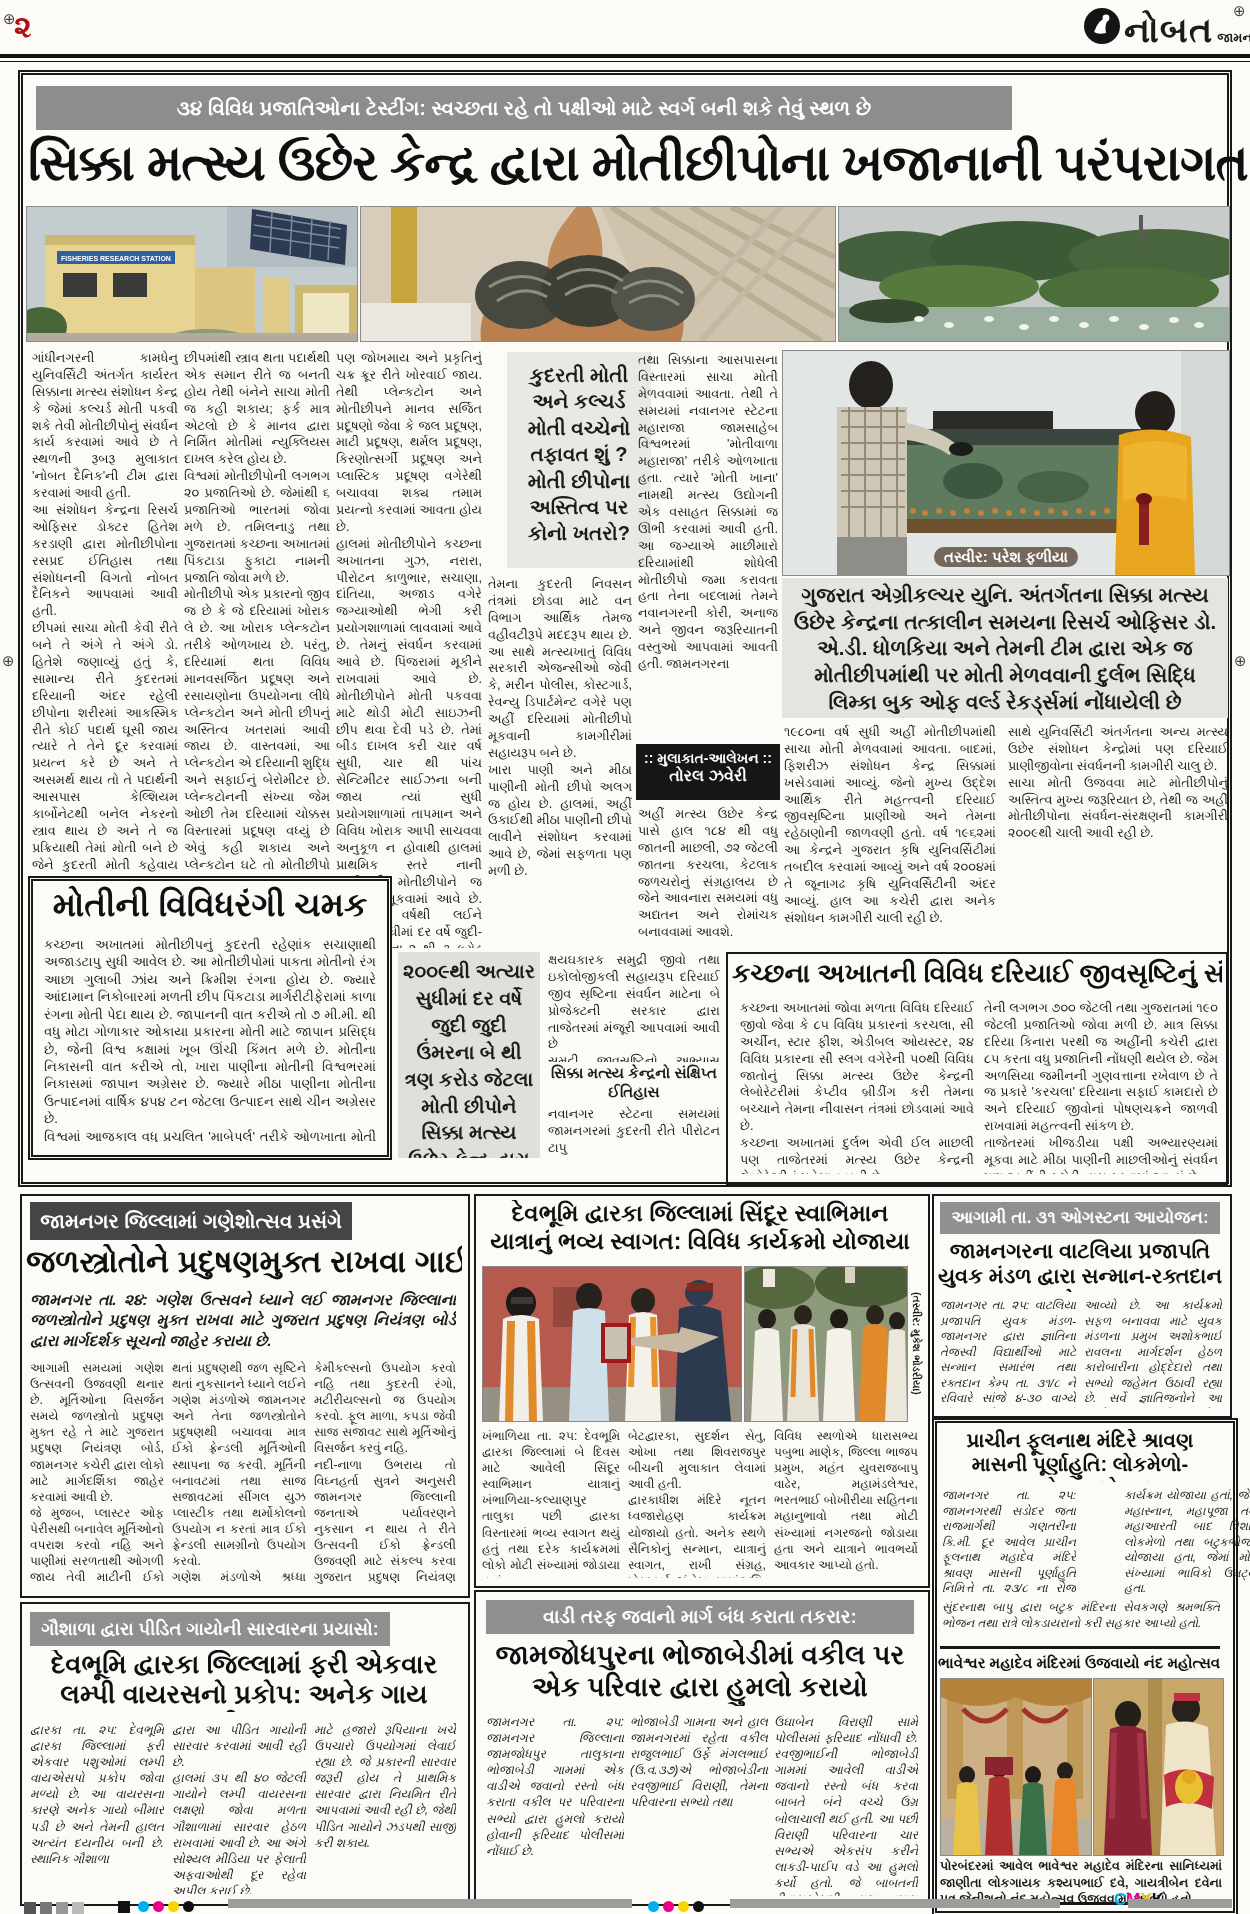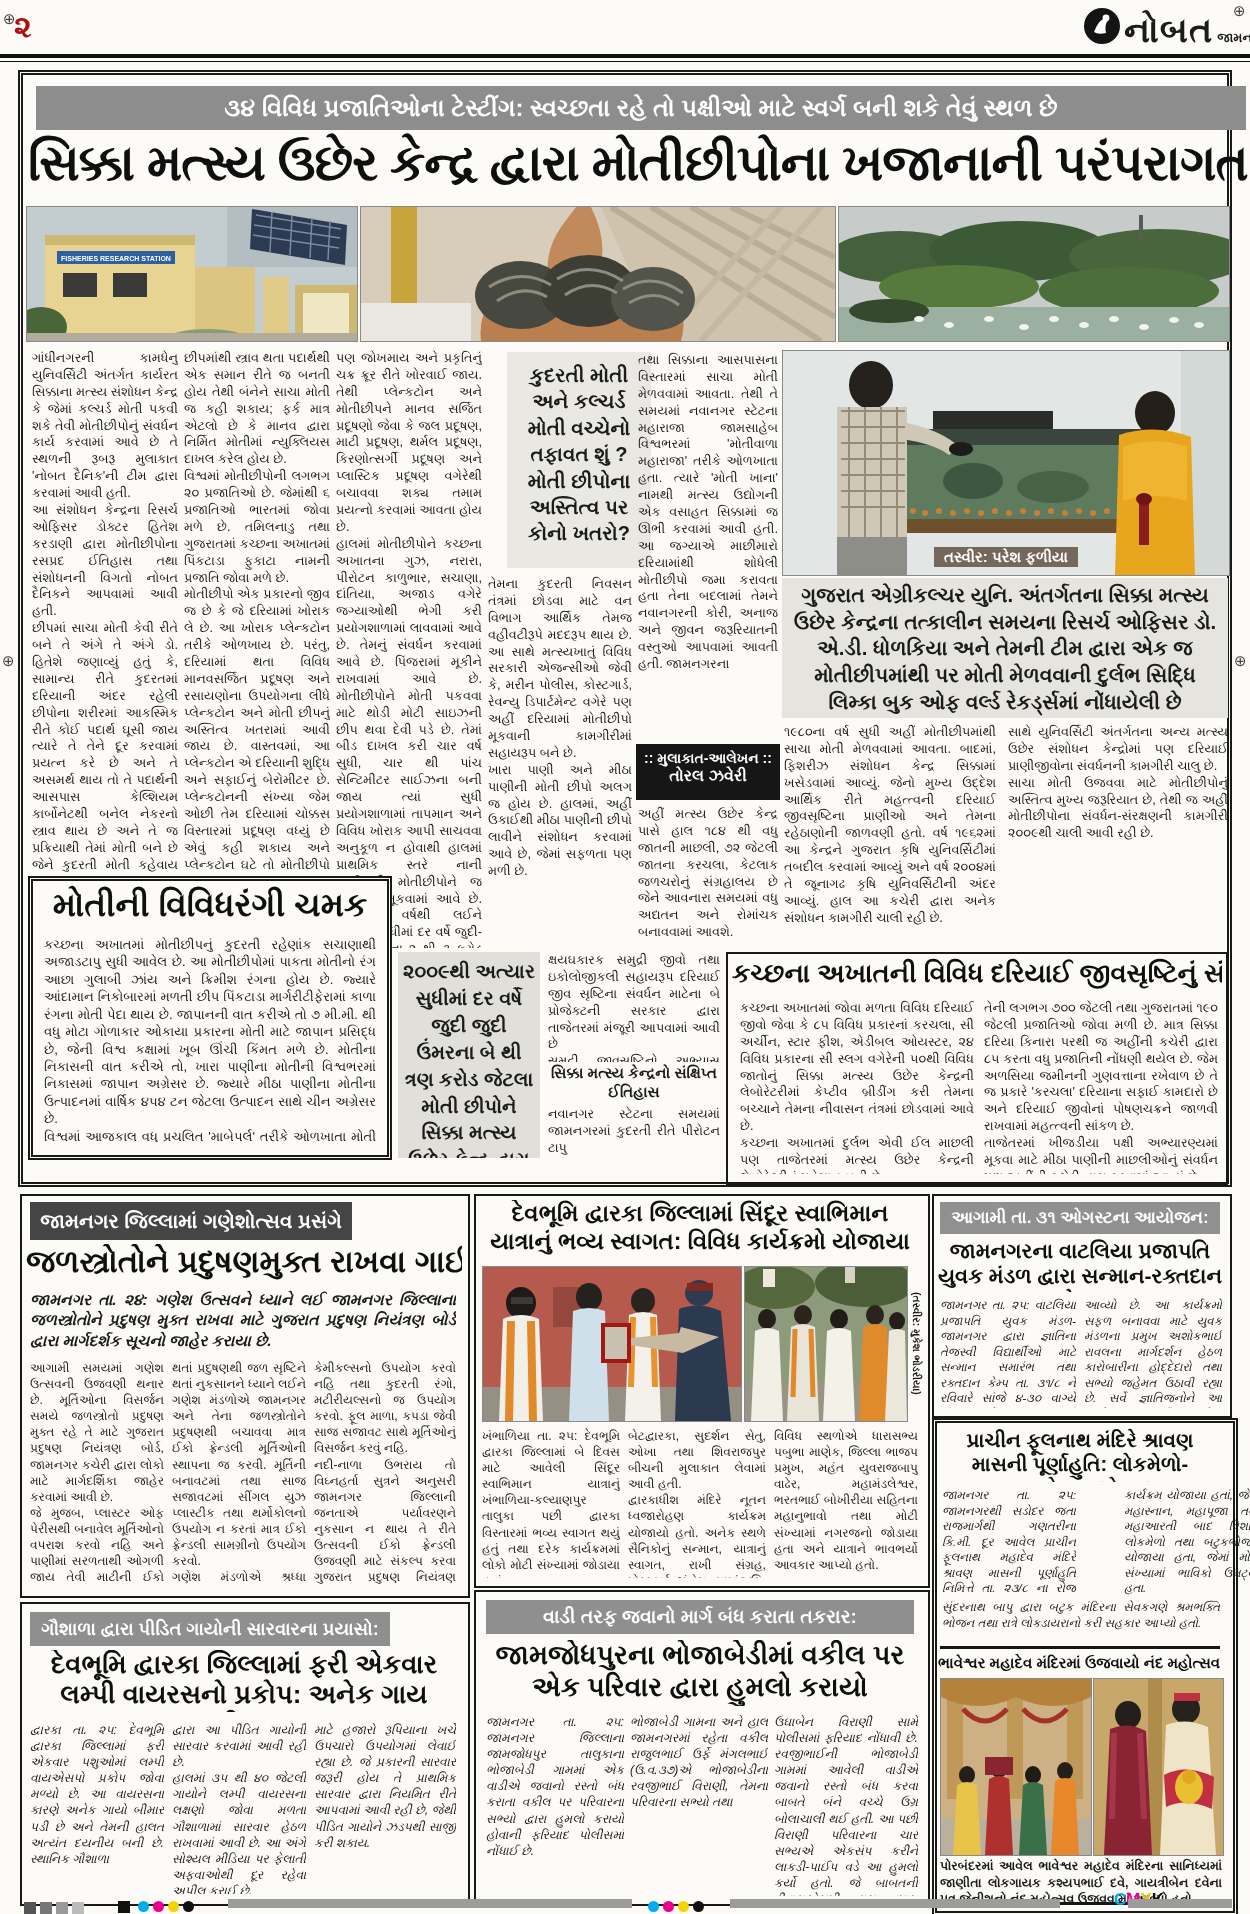--- a/index.html
+++ b/index.html
@@ -41,21 +41,21 @@
     </svg>
     <span style="font-size:35px;font-weight:900;letter-spacing:1px;line-height:0.95;margin-left:2px;">નોબત</span>
     <span style="font-size:13px;font-weight:700;margin-left:4px;">જામનગર</span>
   </div>
 
   <div class="abs" style="left:0;top:54px;width:1250px;height:4px;background:#111;"></div>
   <div class="abs" style="left:0;top:61px;width:1250px;height:1px;background:#111;"></div>
 
   <div class="abs boxd" style="left:18px;top:70px;width:1204px;height:1107px;"></div>
 
-  <div class="abs kick" style="left:36px;top:86px;width:1210px;height:44px;line-height:44px;background:#8d8d8d;font-size:24px;">૩૪ વિવિધ પ્રજાતિઓના ટેસ્ટીંગ: સ્વચ્છતા રહે તો પક્ષીઓ માટે સ્વર્ગ બની શકે તેવું સ્થળ છે</div>
+  <div class="abs kick" style="left:36px;top:86px;width:976px;height:44px;line-height:44px;background:#8d8d8d;font-size:20px;">૩૪ વિવિધ પ્રજાતિઓના ટેસ્ટીંગ: સ્વચ્છતા રહે તો પક્ષીઓ માટે સ્વર્ગ બની શકે તેવું સ્થળ છે</div>
 
   <div class="abs hl" style="left:28px;top:136px;width:1194px;font-size:50px;white-space:nowrap;letter-spacing:-1px;line-height:1.1;">સિક્કા મત્સ્ય ઉછેર કેન્દ્ર દ્વારા મોતીછીપોના ખજાનાની પરંપરાગત જાળવણી</div>
 
   <div class="abs photo" style="left:26px;top:206px;width:330px;height:134px;">
     <svg width="330" height="134" viewBox="0 0 330 134">
       <rect width="330" height="134" fill="#c3cdd0"></rect>
       <rect x="200" y="0" width="130" height="60" fill="#b4bec2"></rect>
       <polygon points="225,2 320,18 318,58 223,42" fill="#2c3a52"></polygon>
       <path d="M229 8 L314 22 M227 18 L313 31 M226 28 L312 41 M245 5 L243 45 M265 8 L263 48 M285 11 L283 51 M303 14 L301 53" stroke="#7b8ba2" stroke-width="1.5" fill="none"></path>
       <rect x="18" y="28" width="150" height="106" fill="#e7d492"></rect>
@@ -170,21 +170,21 @@
       <path d="M118 88 Q150 92 166 104 L176 96 Q160 80 124 72 Z" fill="#cfc8b6"></path>
       <ellipse cx="178" cy="98" rx="12" ry="7" fill="#1c1c1a"></ellipse>
       <rect x="54" y="186" width="70" height="38" fill="#8e8e88"></rect>
       <ellipse cx="372" cy="62" rx="20" ry="22" fill="#241f1b"></ellipse>
       <path d="M336 84 Q372 72 408 86 L412 224 L332 224 Z" fill="#e8a61e"></path>
       <path d="M340 96 Q372 84 404 96 L404 150 Q372 140 340 150 Z" fill="#f0b530"></path>
       <rect x="356" y="150" width="10" height="44" fill="#8a1f1f"></rect>
       <ellipse cx="361" cy="148" rx="8" ry="6" fill="#6e1616"></ellipse>
     </svg>
     <div class="abs" style="left:0;right:0;bottom:8px;text-align:center;">
-      <span style="display:inline-block;background:rgba(70,50,35,0.7);color:#fff;font-size:15px;font-weight:700;padding:1px 10px;">તસ્વીર: પરેશ ફળીયા</span>
+      <span style="display:inline-block;background:rgba(70,50,35,0.7);color:#fff;font-size:15px;font-weight:700;padding:1px 10px;border-radius:10px;">તસ્વીર: પરેશ ફળીયા</span>
     </div>
   </div>
   <div class="abs" style="left:782px;top:578px;width:446px;height:140px;background:#e5e4df;font-size:20.5px;font-weight:800;text-align:center;line-height:1.3;padding:4px 10px;box-sizing:border-box;overflow:hidden;">ગુજરાત એગ્રીકલ્ચર યુનિ. અંતર્ગતના સિક્કા મત્સ્ય ઉછેર કેન્દ્રના તત્કાલીન સમયના રિસર્ચ ઓફિસર ડો. એ.ડી. ધોળકિયા અને તેમની ટીમ દ્વારા એક જ મોતીછીપમાંથી પર મોતી મેળવવાની દુર્લભ સિદ્ધિ લિમ્કા બુક ઓફ વર્લ્ડ રેકર્ડ્સમાં નોંધાયેલી છે</div>
 
   <div class="abs just b13" style="left:784px;top:724px;width:212px;height:224px;">૧૯૮૦ના વર્ષ સુધી અહીં મોતીછીપમાંથી સાચા મોતી મેળવવામાં આવતા. બાદમાં, ફિશરીઝ સંશોધન કેન્દ્ર સિક્કામાં ખસેડવામાં આવ્યું. જેનો મુખ્ય ઉદ્દેશ આર્થિક રીતે મહત્ત્વની દરિયાઈ જીવસૃષ્ટિના પ્રાણીઓ અને તેમના રહેઠાણોની જાળવણી હતો. વર્ષ ૧૯૬૨માં આ કેન્દ્રને ગુજરાત કૃષિ યુનિવર્સિટીમાં તબદીલ કરવામાં આવ્યું અને વર્ષ ૨૦૦૪માં તે જૂનાગઢ કૃષિ યુનિવર્સિટીની અંદર આવ્યું. હાલ આ કચેરી દ્વારા અનેક સંશોધન કામગીરી ચાલી રહી છે.</div>
   <div class="abs just b13" style="left:1008px;top:724px;width:220px;height:224px;">સાથે યુનિવર્સિટી અંતર્ગતના અન્ય મત્સ્ય ઉછેર સંશોધન કેન્દ્રોમાં પણ દરિયાઈ પ્રાણીજીવોના સંવર્ધનની કામગીરી ચાલુ છે.
 સાચા મોતી ઉજવવા માટે મોતીછીપોનું અસ્તિત્વ મુખ્ય જરૂરિયાત છે, તેથી જ અહીં મોતીછીપોના સંવર્ધન-સંરક્ષણની કામગીરી ૨૦૦૯થી ચાલી આવી રહી છે.</div>
 
   <div class="abs boxd" style="left:28px;top:876px;width:354px;height:274px;background:#fcfbf7;"></div>
   <div class="abs hl" style="left:34px;top:886px;width:352px;font-size:33px;">મોતીની વિવિધરંગી ચમક</div>

